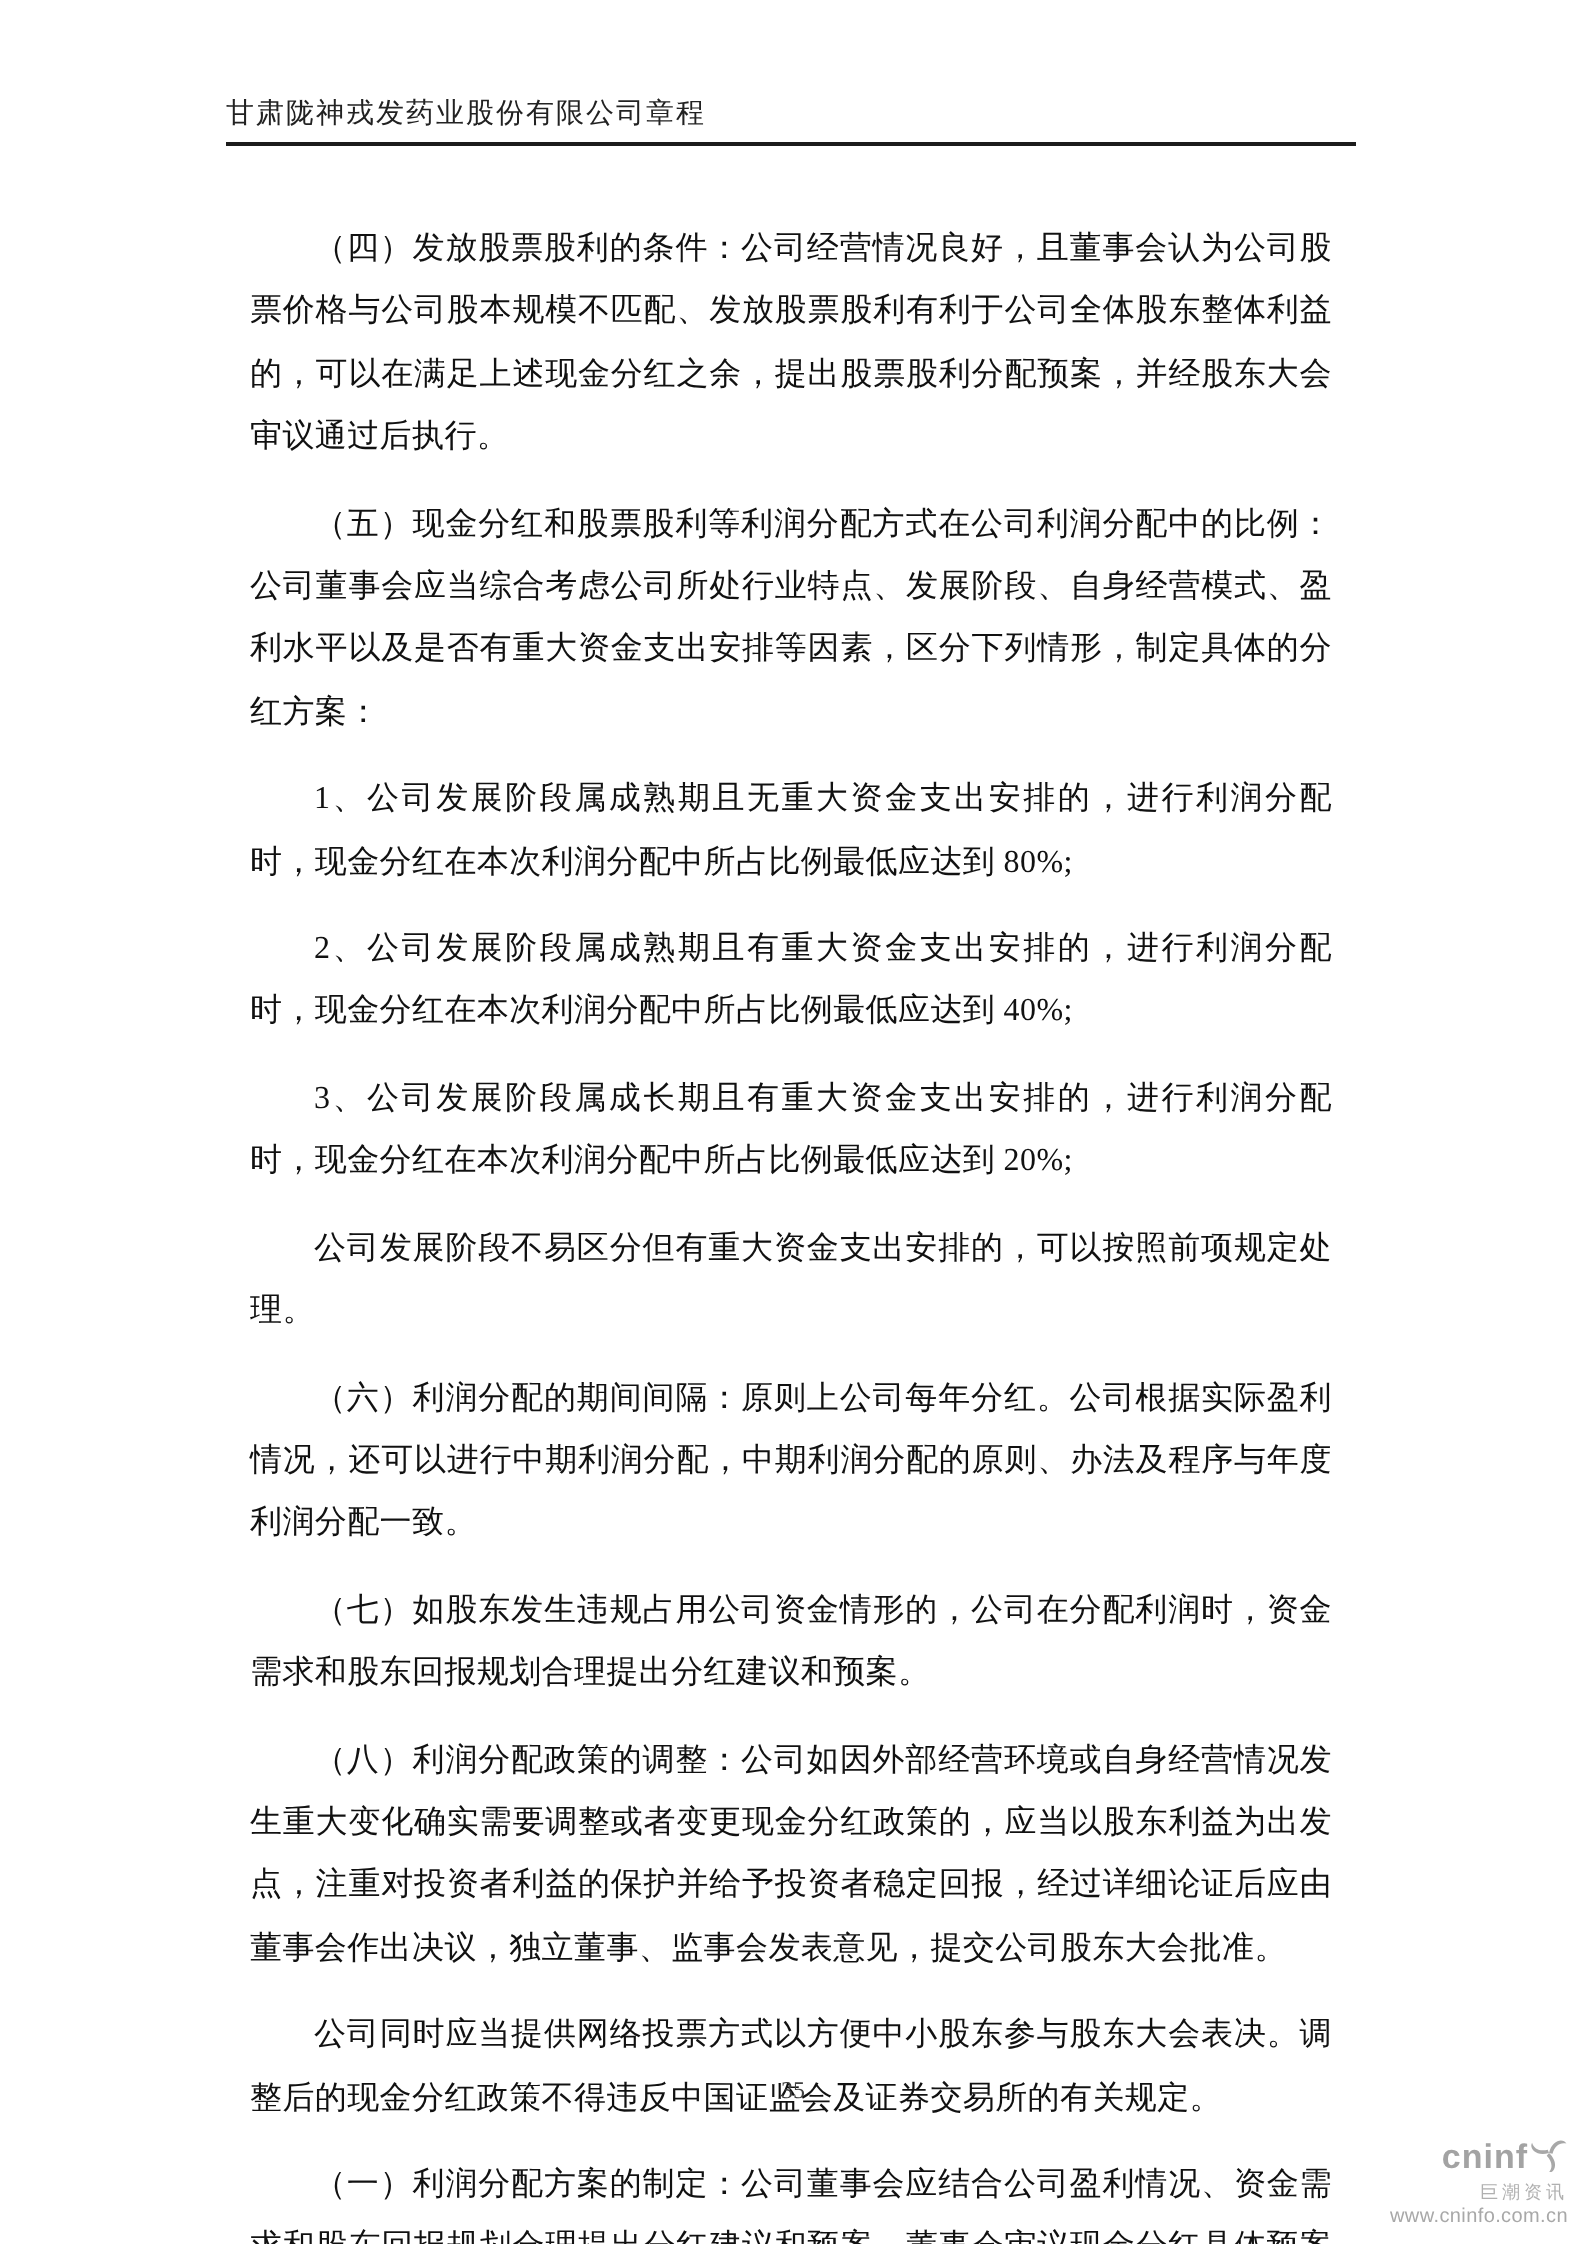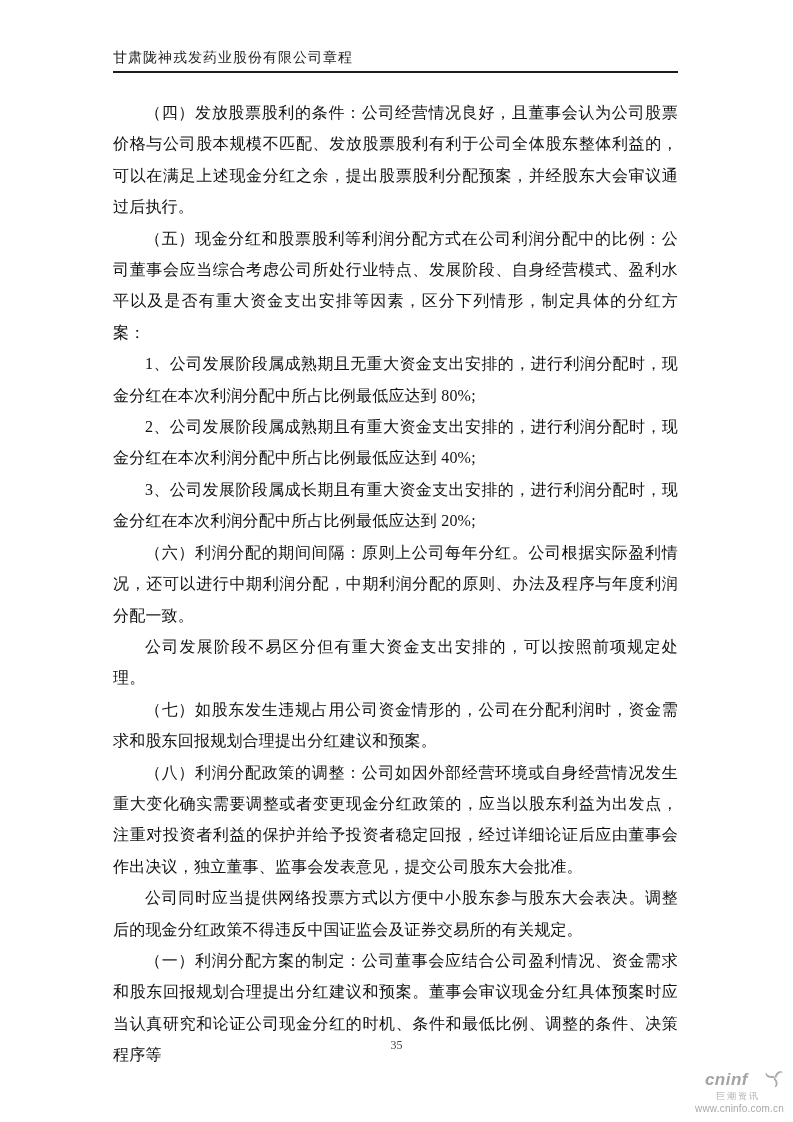--- a/index.html
+++ b/index.html
@@ -40,21 +40,21 @@
     left: 113px;
     top: 97px;
     width: 565px;
     font-size: 16px;
     line-height: 31.4px;
     text-align: justify;
     text-justify: inter-ideograph;
     letter-spacing: 0.2px;
   }
   .doc-body p.para {
-    margin: 0;
+    margin: 12px;
     padding: 0;
     text-indent: 2em;
   }
   .doc-body p.article strong {
     font-weight: bold;
     margin-right: 0.85em;
     letter-spacing: 0.5px;
   }
   
   .page-number {
@@ -73,34 +73,32 @@
     width: 90px;
     text-align: right;
     color: #a8a8a8;
     font-family: "Liberation Sans", "DejaVu Sans", sans-serif;
     line-height: 1.05;
   }
   .cninfo-logo .row1 {
     display: flex;
     justify-content: flex-end;
     align-items: center;
-    gap: 17px;
-    font-style: italic;
+    gap: 1px;
   }
   .cninfo-logo .brand {
     font-weight: bold;
     font-size: 17px;
     letter-spacing: 0.5px;
     color: #a3a3a3;
   }
   .cninfo-logo .brand-cn {
     font-size: 9px;
     letter-spacing: 2px;
     color: #b0b0b0;
-    margin-right: 24px;
     margin-top: 1px;
   }
   .cninfo-logo .url {
     font-size: 10px;
     letter-spacing: 0.2px;
     color: #a8a8a8;
     margin-top: 2px;
   }
 </style>
 </head>
@@ -112,22 +110,22 @@
     <div class="title">甘肃陇神戎发药业股份有限公司章程</div>
     <div class="rule"></div>
   </div>
 
   <div class="doc-body">
     <p class="para">（四）发放股票股利的条件：公司经营情况良好，且董事会认为公司股票价格与公司股本规模不匹配、发放股票股利有利于公司全体股东整体利益的，可以在满足上述现金分红之余，提出股票股利分配预案，并经股东大会审议通过后执行。</p>
     <p class="para">（五）现金分红和股票股利等利润分配方式在公司利润分配中的比例：公司董事会应当综合考虑公司所处行业特点、发展阶段、自身经营模式、盈利水平以及是否有重大资金支出安排等因素，区分下列情形，制定具体的分红方案：</p>
     <p class="para">1、公司发展阶段属成熟期且无重大资金支出安排的，进行利润分配时，现金分红在本次利润分配中所占比例最低应达到 80%;</p>
     <p class="para">2、公司发展阶段属成熟期且有重大资金支出安排的，进行利润分配时，现金分红在本次利润分配中所占比例最低应达到 40%;</p>
     <p class="para">3、公司发展阶段属成长期且有重大资金支出安排的，进行利润分配时，现金分红在本次利润分配中所占比例最低应达到 20%;</p>
+    <p class="para">公司发展阶段不易区分但有重大资金支出安排的，可以按照前项规定处理。</p>
     <p class="para">（六）利润分配的期间间隔：原则上公司每年分红。公司根据实际盈利情况，还可以进行中期利润分配，中期利润分配的原则、办法及程序与年度利润分配一致。</p>
-    <p class="para">公司发展阶段不易区分但有重大资金支出安排的，可以按照前项规定处理。</p>
     <p class="para">（七）如股东发生违规占用公司资金情形的，公司在分配利润时，资金需求和股东回报规划合理提出分红建议和预案。</p>
     <p class="para">（八）利润分配政策的调整：公司如因外部经营环境或自身经营情况发生重大变化确实需要调整或者变更现金分红政策的，应当以股东利益为出发点，注重对投资者利益的保护并给予投资者稳定回报，经过详细论证后应由董事会作出决议，独立董事、监事会发表意见，提交公司股东大会批准。</p>
     <p class="para">公司同时应当提供网络投票方式以方便中小股东参与股东大会表决。调整后的现金分红政策不得违反中国证监会及证券交易所的有关规定。</p>
     <p class="para">（一）利润分配方案的制定：公司董事会应结合公司盈利情况、资金需求和股东回报规划合理提出分红建议和预案。董事会审议现金分红具体预案时应当认真研究和论证公司现金分红的时机、条件和最低比例、调整的条件、决策程序等</p>
   </div>
 
   <div class="page-number">35</div>
 
   <div class="cninfo-logo">
     <div class="row1">

